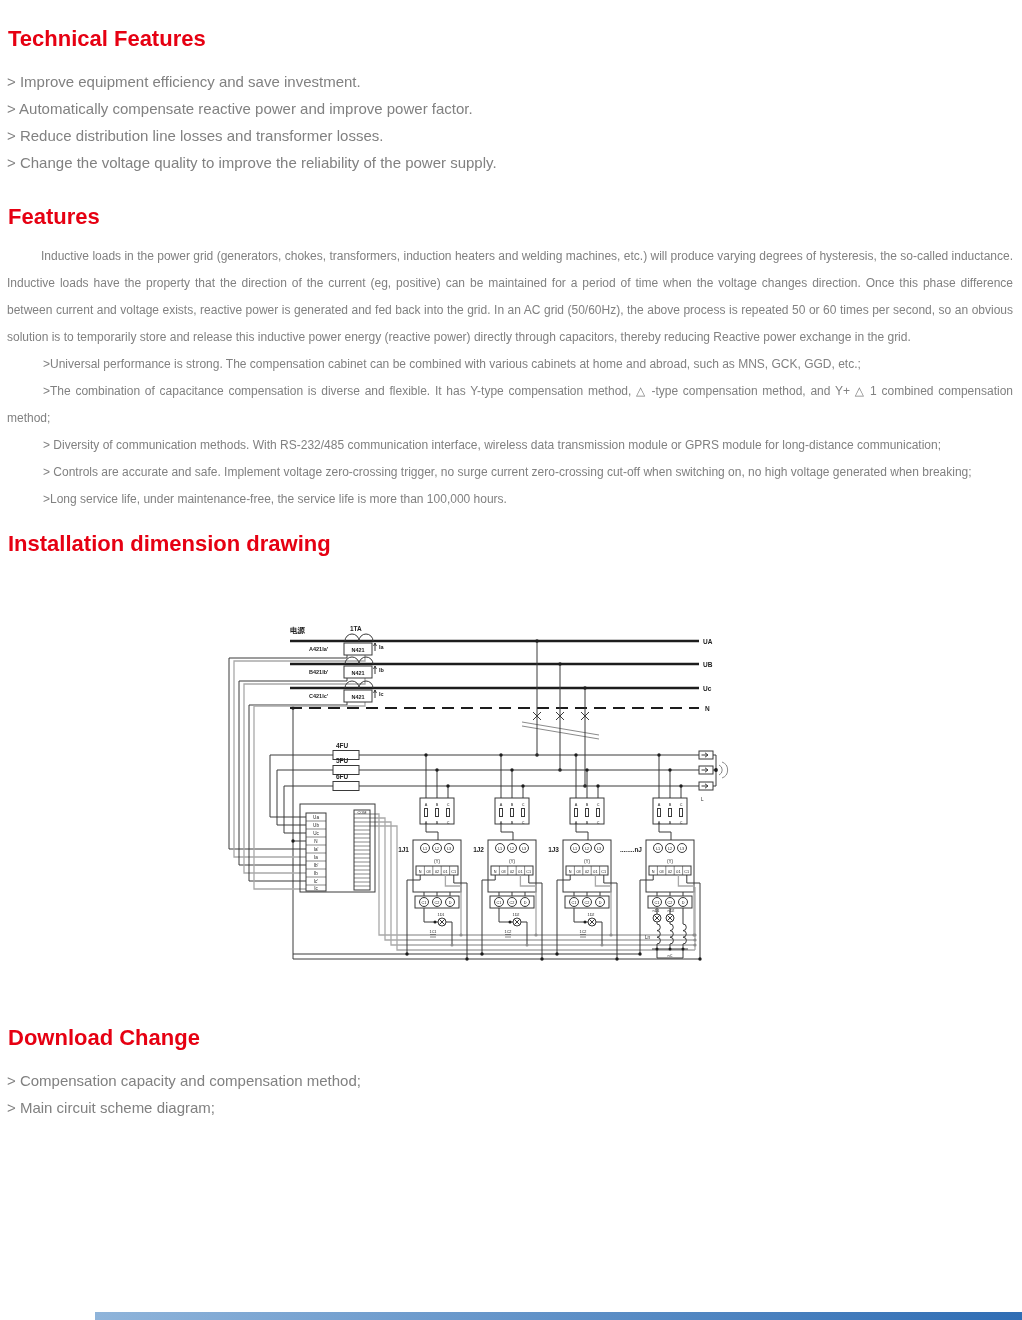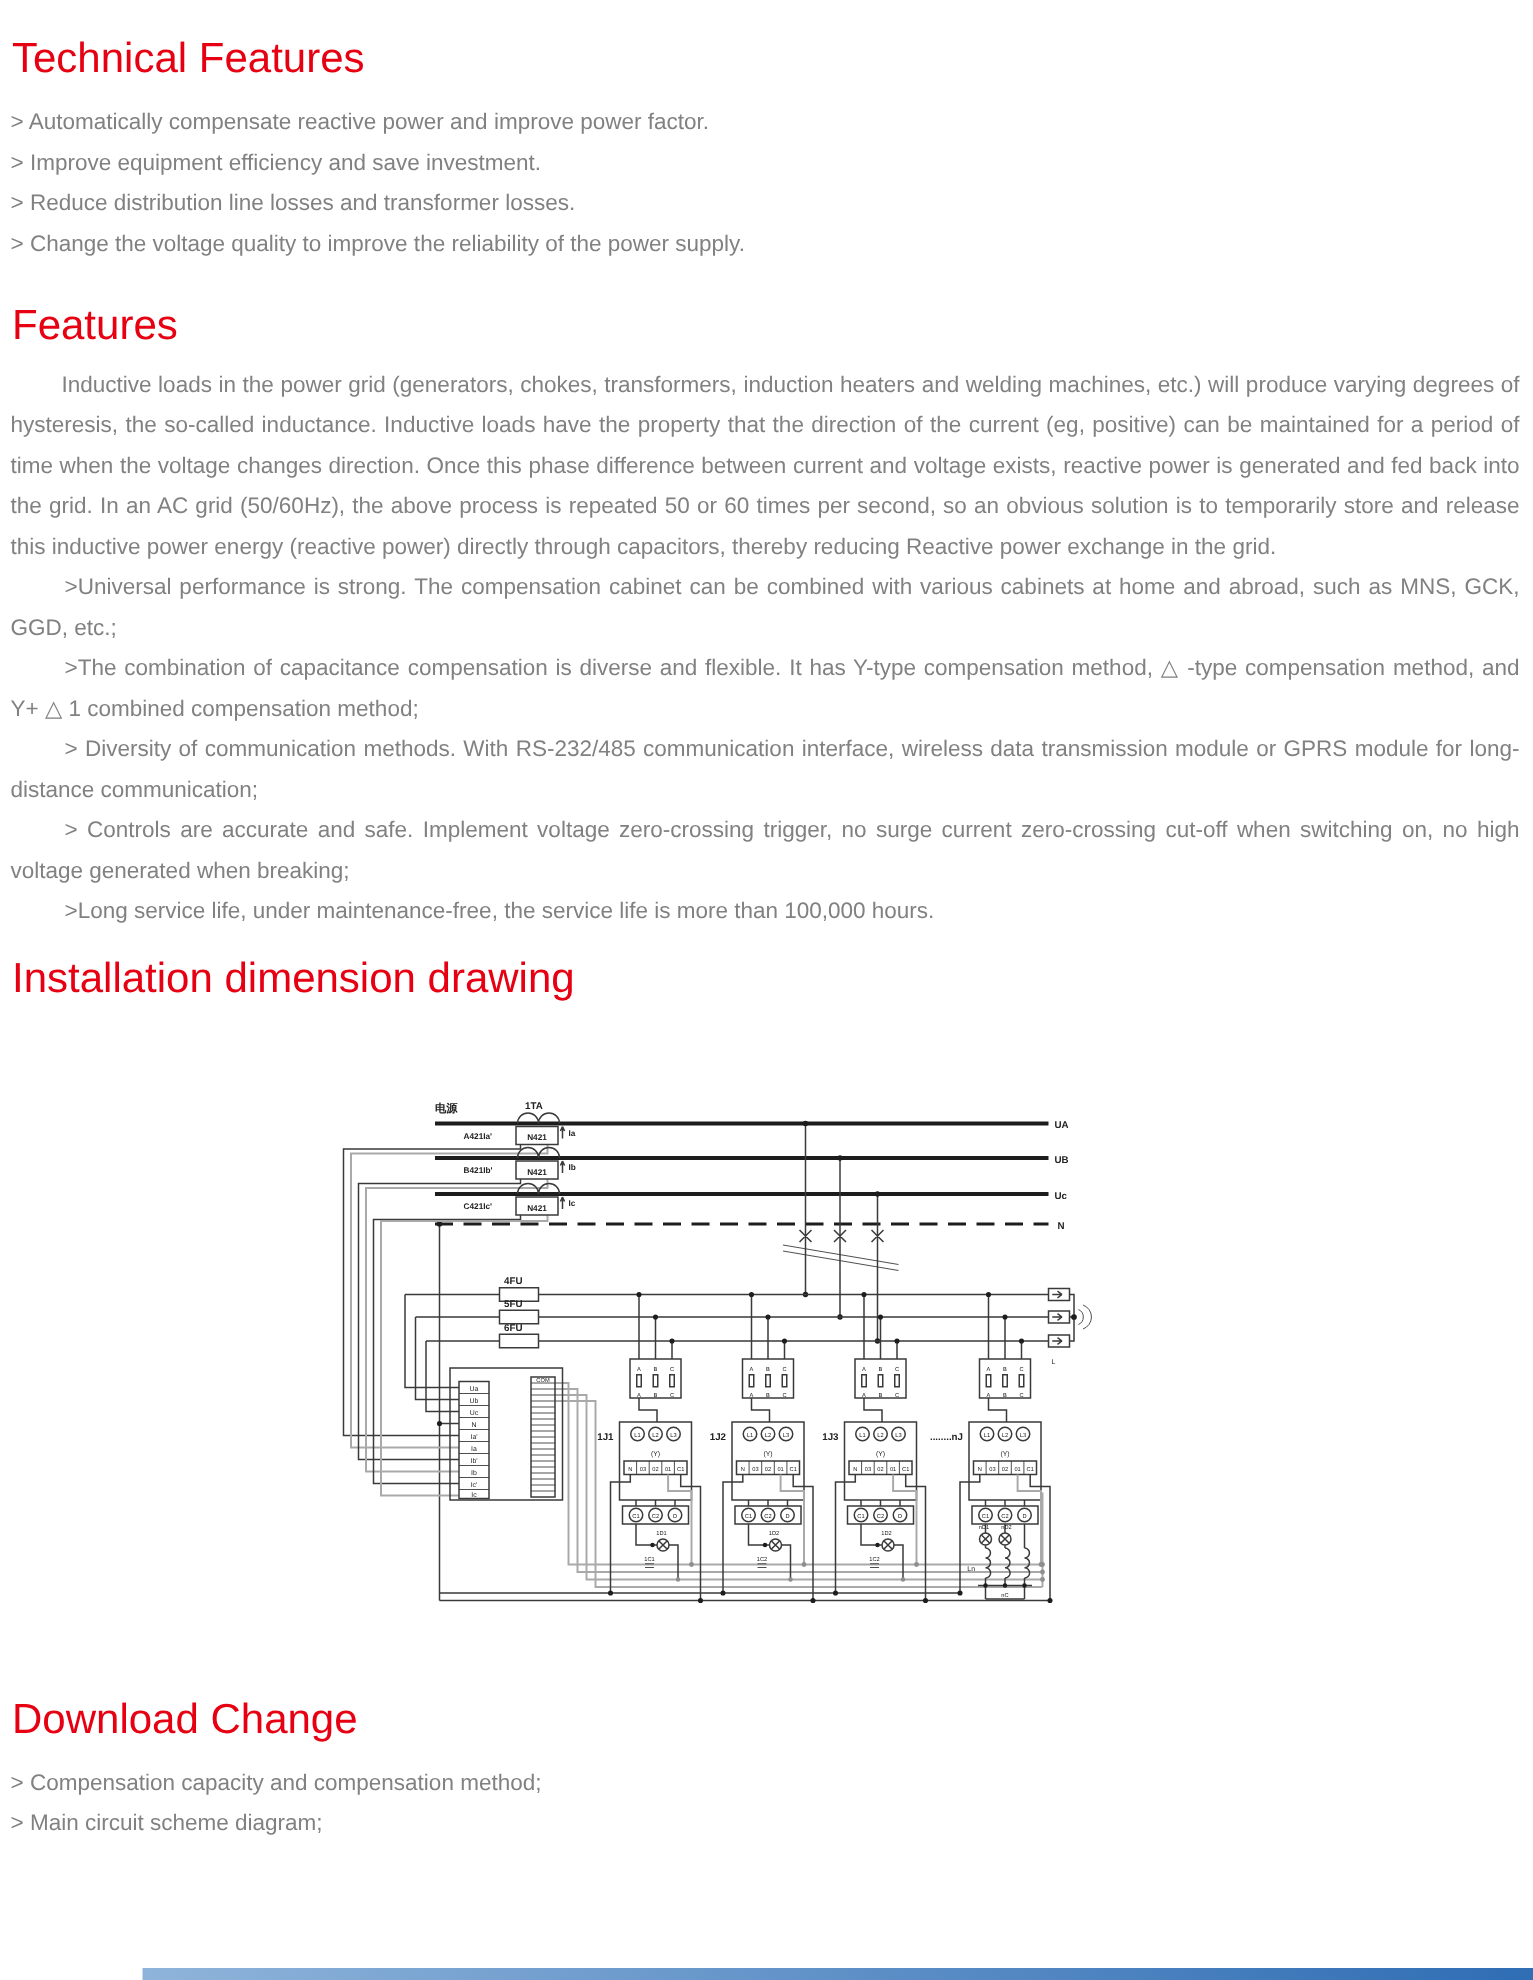--- a/index.html
+++ b/index.html
@@ -1,25 +1,25 @@
 <!DOCTYPE html>
 <html><head>
 <meta charset="utf-8">
 <style>
   html,body{margin:0;padding:0;background:#fff;}
   .page{position:relative;width:1022px;height:1320px;background:#fff;overflow:hidden;
         font-family:"Liberation Sans",sans-serif;}
   .content{padding:26px 9px 0 7px;}
-  h1.sec{color:#e60012;font-size:28px;line-height:26px;font-weight:normal;margin:0;}
+  h1.sec{color:#e60012;font-size:22px;line-height:26px;font-weight:bold;margin:0;}
   #tf-title{margin:0 0 16px 1px;}
   #feat-title{margin:28px 0 13px 1px;}
   #inst-title{margin:18px 0 0 1px;}
   #dl-title{margin:48px 0 16px 1px;}
   .bullets p{margin:0;font-size:15px;line-height:27px;color:#818181;}
-  .para{margin:0;font-size:15px;line-height:27px;color:#818181;text-align:justify;text-indent:34px;}
+  .para{margin:0;font-size:12px;line-height:27px;color:#818181;text-align:justify;text-indent:34px;}
   .para.pt{text-indent:36px;}
   .diagram{margin:50px 0 0 208px;width:515px;height:370px;text-align:center;}
   
   .dsvg text{font-family:"Liberation Sans",sans-serif;fill:#222;stroke:none;}
   .f3{font-size:3.8px;}
   .f4{font-size:4.6px;}
   .f5{font-size:5.5px;font-weight:bold;}
   .f6{font-size:6.5px;font-weight:bold;}
   .f7{font-size:7.5px;font-weight:bold;}
   .mid{text-anchor:middle;}
@@ -37,22 +37,22 @@
               background:linear-gradient(to right,#8fb4da,#2f6db4);}
 </style>
 </head>
 <body>
 
 <div class="page">
 <div class="content">
 
   <h1 class="sec" id="tf-title">Technical Features</h1>
   <div class="bullets">
+    <p>&gt; Improve equipment efficiency and save investment.</p>
     <p>&gt; Automatically compensate reactive power and improve power factor.</p>
-    <p>&gt; Improve equipment efficiency and save investment.</p>
     <p>&gt; Reduce distribution line losses and transformer losses.</p>
     <p>&gt; Change the voltage quality to improve the reliability of the power supply.</p>
   </div>
 
   <h1 class="sec" id="feat-title">Features</h1>
   <p class="para">Inductive loads in the power grid (generators, chokes, transformers, induction heaters and welding machines, etc.) will produce varying degrees of hysteresis, the so-called inductance. Inductive loads have the property that the direction of the current (eg, positive) can be maintained for a period of time when the voltage changes direction. Once this phase difference between current and voltage exists, reactive power is generated and fed back into the grid. In an AC grid (50/60Hz), the above process is repeated 50 or 60 times per second, so an obvious solution is to temporarily store and release this inductive power energy (reactive power) directly through capacitors, thereby reducing Reactive power exchange in the grid.</p>
   <p class="para pt">&gt;Universal performance is strong. The compensation cabinet can be combined with various cabinets at home and abroad, such as MNS, GCK, GGD, etc.;</p>
   <p class="para pt">&gt;The combination of capacitance compensation is diverse and flexible. It has Y-type compensation method, △ -type compensation method, and Y+ △ 1 combined compensation method;</p>
   <p class="para pt">&gt; Diversity of communication methods. With RS-232/485 communication interface, wireless data transmission module or GPRS module for long-distance communication;</p>
   <p class="para pt">&gt; Controls are accurate and safe. Implement voltage zero-crossing trigger, no surge current zero-crossing cut-off when switching on, no high voltage generated when breaking;</p>

